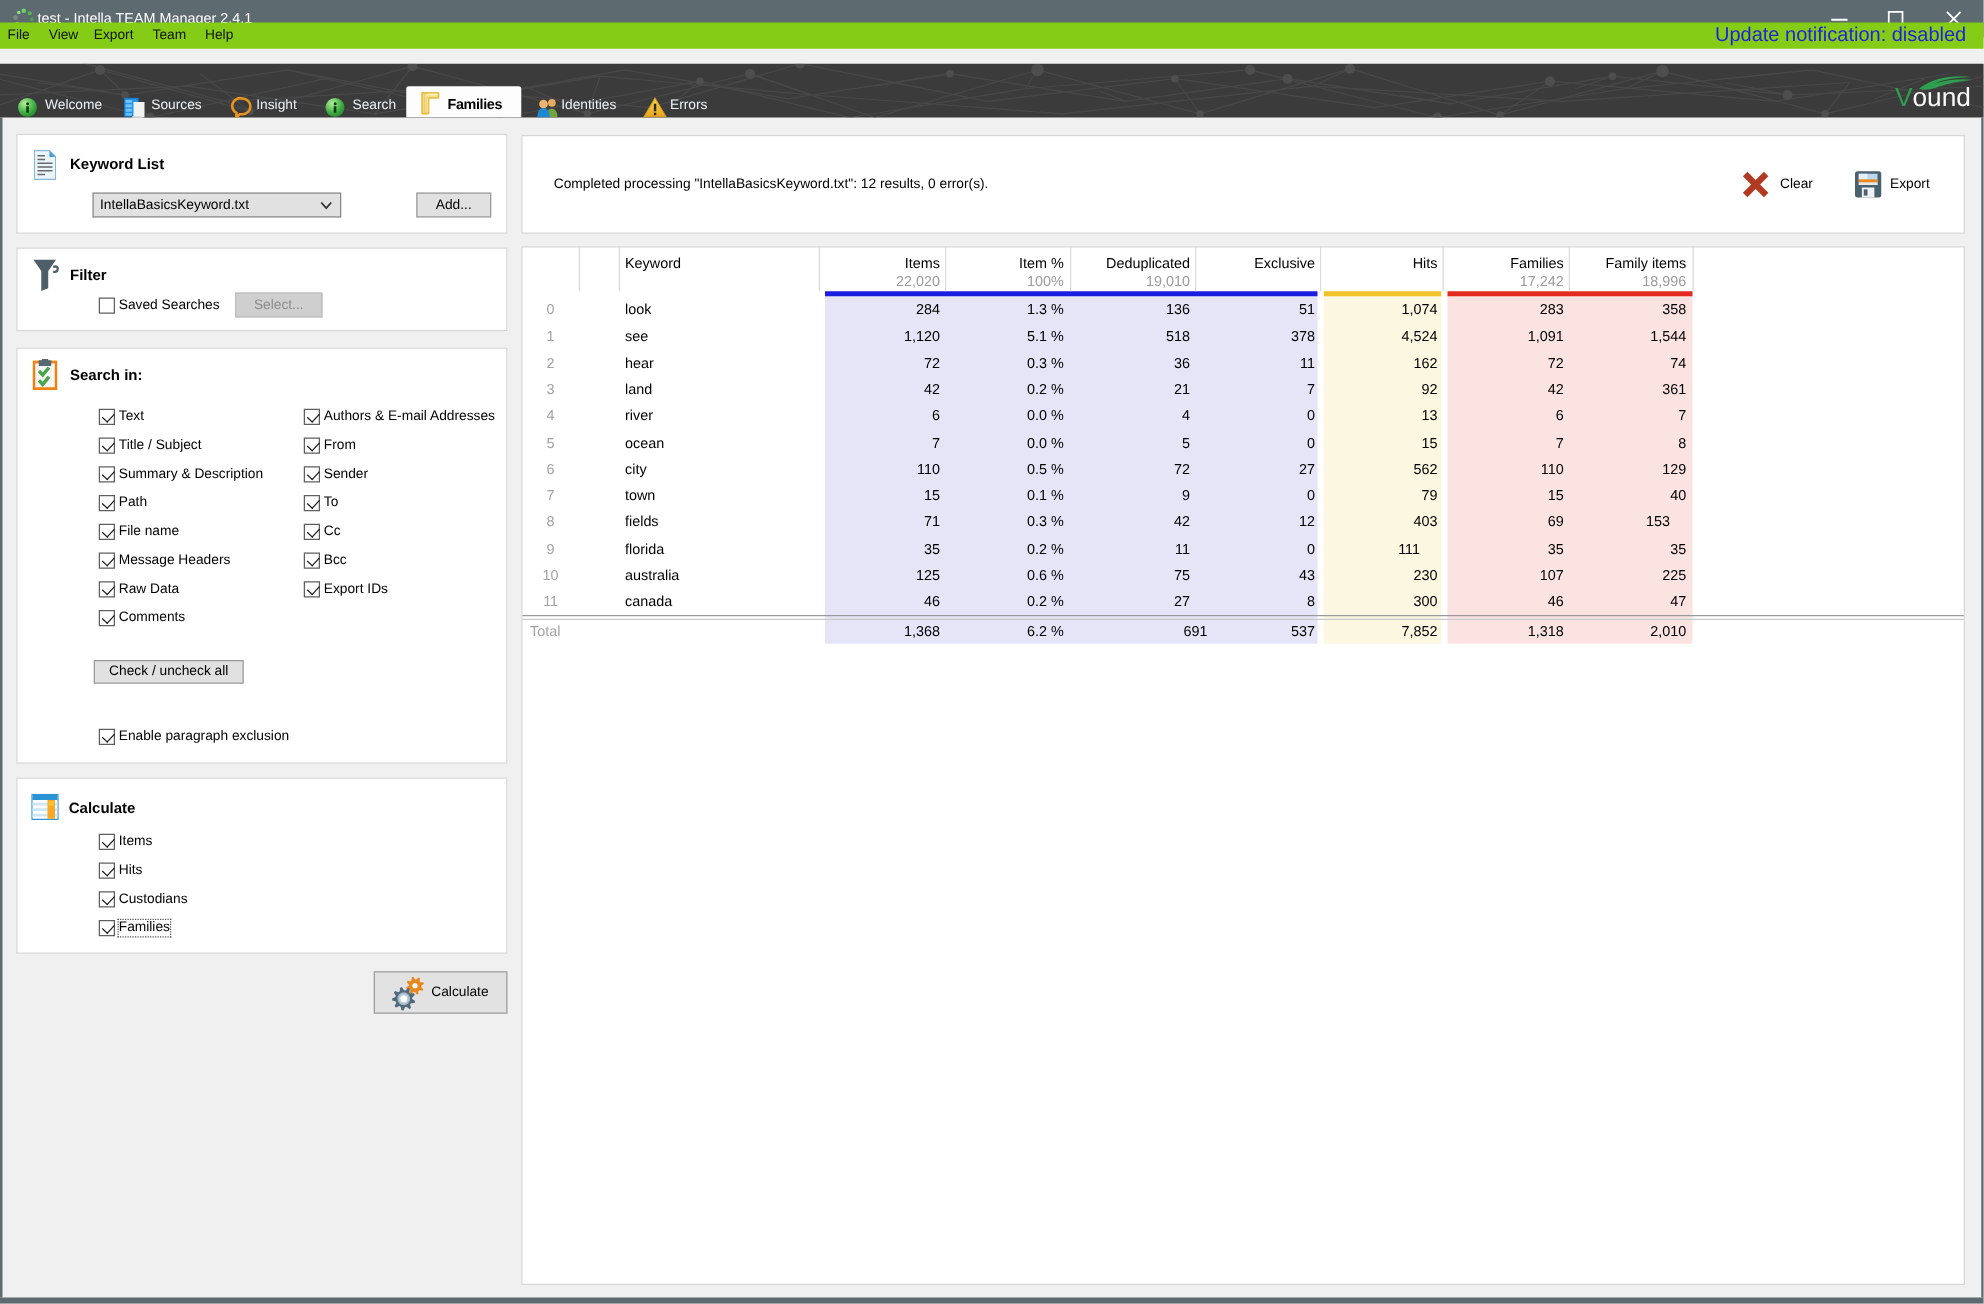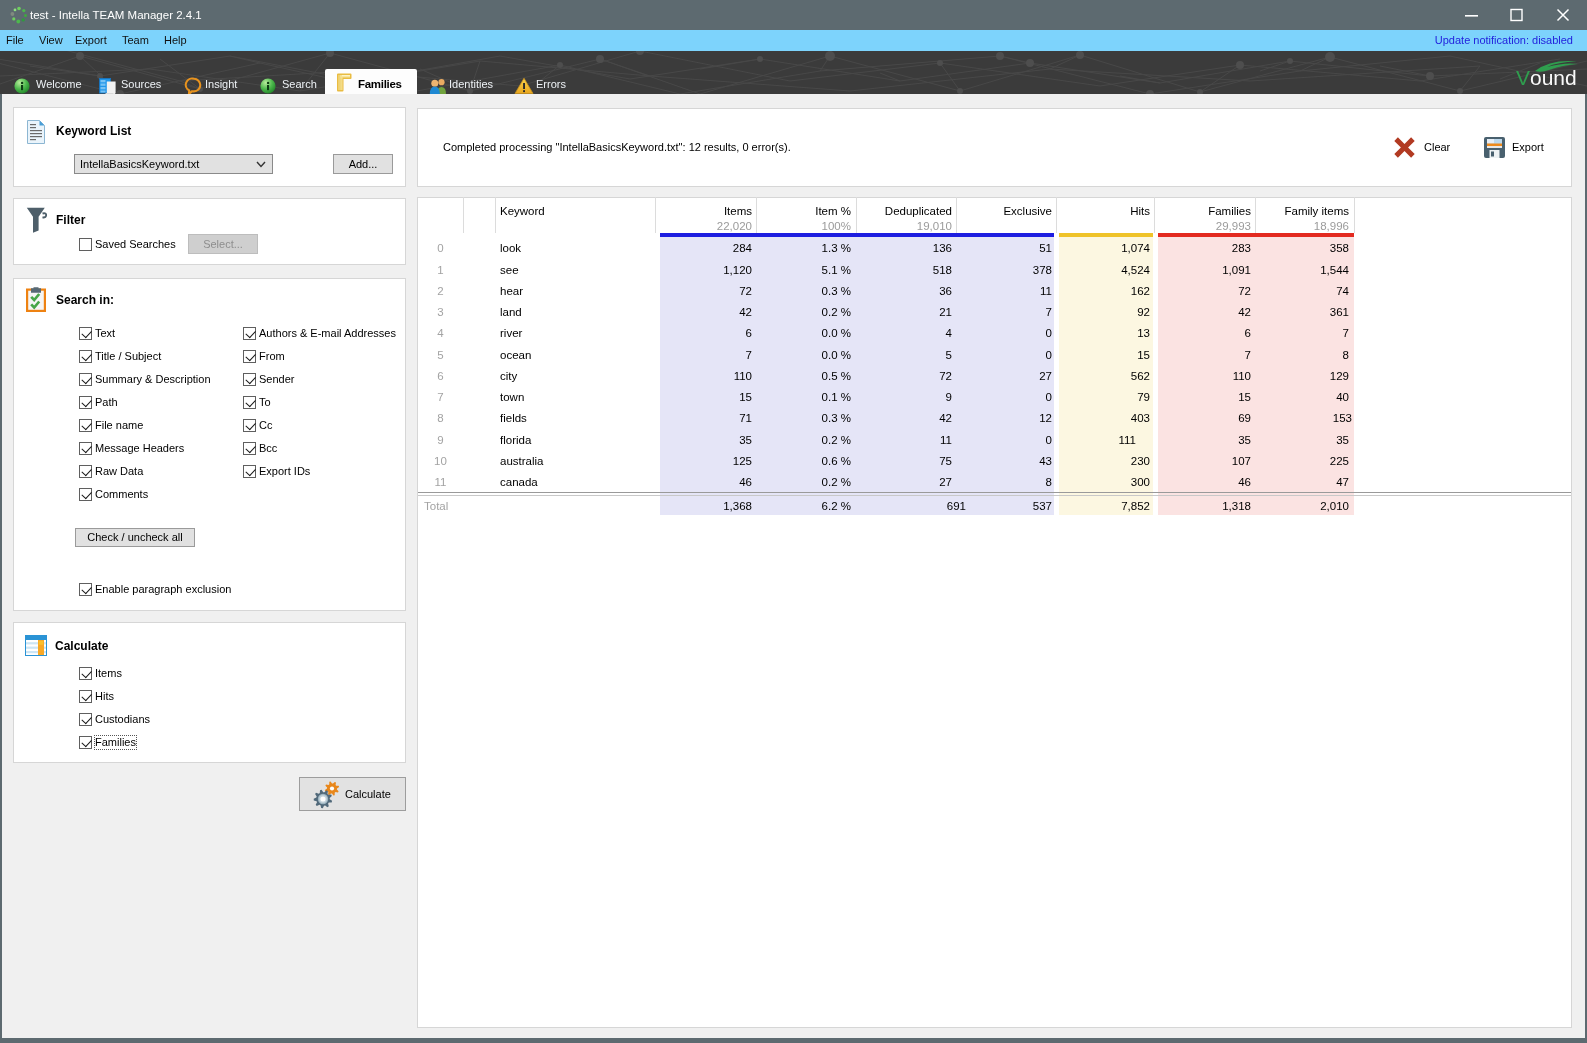--- a/index.html
+++ b/index.html
@@ -3,23 +3,23 @@
 <meta charset="utf-8">
 <style>
 *{margin:0;padding:0;box-sizing:border-box}
 html,body{width:1587px;height:1043px;overflow:hidden}
 body{font-family:"Liberation Sans",sans-serif;font-size:11px;color:#000;background:#f0f0f0;position:relative}
 .abs{position:absolute}
 
 #titlebar{position:absolute;left:0;top:0;width:1587px;height:30px;background:#5d6a70}
 #title{position:absolute;left:30px;top:0;line-height:30px;color:#fff;font-size:11.5px}
 
-#menubar{position:absolute;left:0;top:30px;width:1587px;height:21px;background:#7dd3fc}
+#menubar{position:absolute;left:0;top:18px;width:1587px;height:21px;background:#84cc16}
 .mi{position:absolute;top:0;line-height:21px;font-size:11px;color:#111}
-#updnote{position:absolute;right:14px;top:0;line-height:21px;font-size:11px;color:#2222dd}
+#updnote{position:absolute;right:14px;top:0;line-height:21px;font-size:16px;color:#2222dd}
 
 #tabbar{position:absolute;left:0;top:51px;width:1587px;height:43px;background:#3b3b3b;overflow:hidden}
 #activetab{position:absolute;left:325px;top:18px;width:92px;height:25px;background:#fdfdfd;border-radius:2px 2px 0 0}
 .tabtxt{position:absolute;top:25px;height:17px;line-height:17px;font-size:11px;color:#eef2f6}
 
 #lborder{position:absolute;left:0;top:94px;width:2px;height:944px;background:#5d6a70}
 #rborder{position:absolute;left:1585px;top:94px;width:2px;height:944px;background:#5d6a70}
 #bborder{position:absolute;left:0;top:1038px;width:1587px;height:5px;background:#5d6a70}
 
 .panel{position:absolute;background:#fff;border:1px solid #d6d6d6}
@@ -342,21 +342,21 @@
 <span class="hl1" style="left:500px;text-align:left">Keyword</span>
 <span class="hl1" style="right:835px">Items</span>
 <span class="hl2" style="right:835px">22,020</span>
 <span class="hl1" style="right:736px">Item %</span>
 <span class="hl2" style="right:736px">100%</span>
 <span class="hl1" style="right:635px">Deduplicated</span>
 <span class="hl2" style="right:635px">19,010</span>
 <span class="hl1" style="right:535px">Exclusive</span>
 <span class="hl1" style="right:437px">Hits</span>
 <span class="hl1" style="right:336px">Families</span>
-<span class="hl2" style="right:336px">29,993</span>
+<span class="hl2" style="right:336px">17,242</span>
 <span class="hl1" style="right:238px">Family items</span>
 <span class="hl2" style="right:238px">18,996</span>
 
 <div class="abs" style="left:418px;top:492px;width:1153px;height:1px;background:#9a9a9a"></div>
 <div class="abs" style="left:418px;top:494.5px;width:1153px;height:1px;background:#c9c9c9"></div>
 
 <div class="trow" style="top:238.3px">
 <span class="rnum">0</span>
 <span class="rkw">look</span>
 <span class="rv" style="right:820px">284</span>
@@ -446,21 +446,21 @@
 </div>
 <div class="trow" style="top:408.3px">
 <span class="rnum">8</span>
 <span class="rkw">fields</span>
 <span class="rv" style="right:820px">71</span>
 <span class="rv" style="right:721px">0.3 %</span>
 <span class="rv" style="right:620px">42</span>
 <span class="rv" style="right:520px">12</span>
 <span class="rv" style="right:422px">403</span>
 <span class="rv" style="right:321px">69</span>
-<span class="rv" style="right:220px">153</span>
+<span class="rv" style="right:236px">153</span>
 </div>
 <div class="trow" style="top:429.6px">
 <span class="rnum">9</span>
 <span class="rkw">florida</span>
 <span class="rv" style="right:820px">35</span>
 <span class="rv" style="right:721px">0.2 %</span>
 <span class="rv" style="right:620px">11</span>
 <span class="rv" style="right:520px">0</span>
 <span class="rv" style="right:436px">111</span>
 <span class="rv" style="right:321px">35</span>

